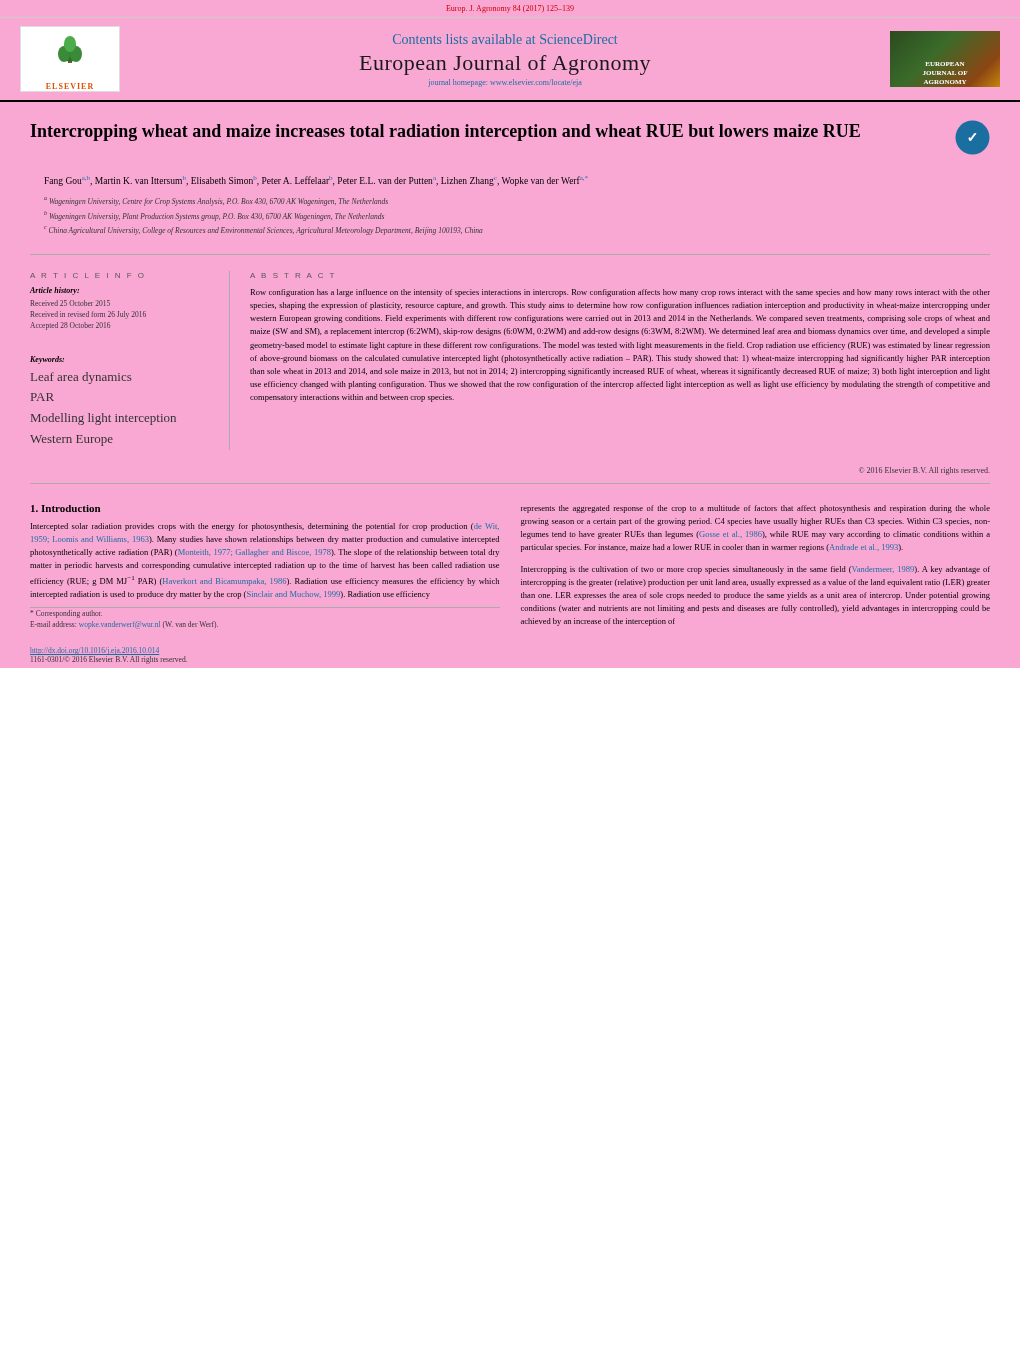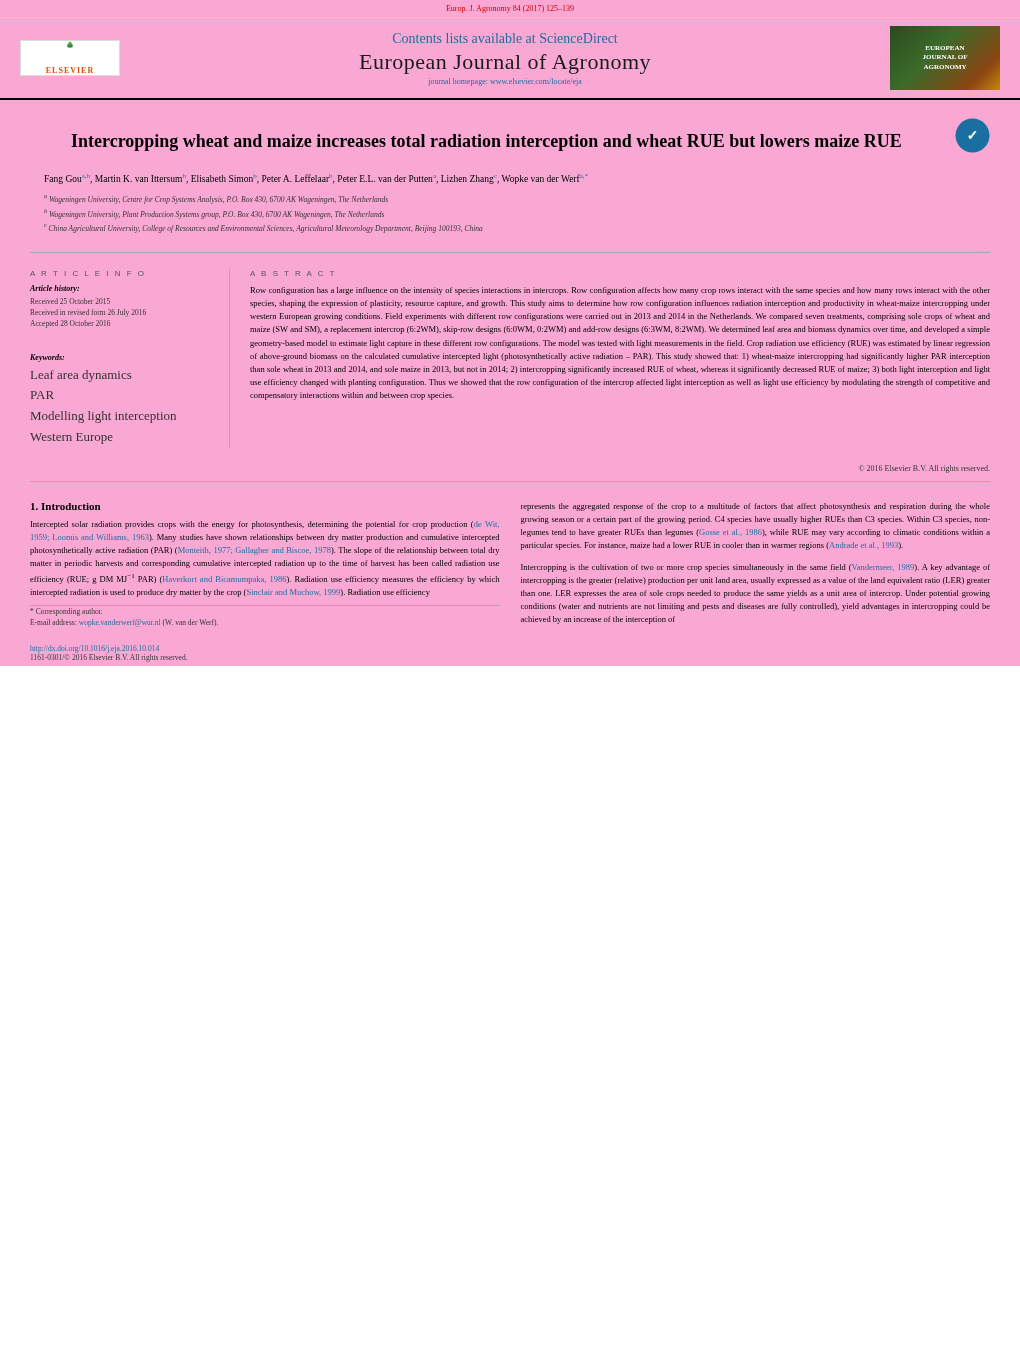--- a/index.html
+++ b/index.html
@@ -67,40 +67,40 @@
       color: #555;
       margin-top: 2px;
     }
 
     .journal-header-center .homepage-line span {
       color: #1a6fa0;
     }
 
     .journal-header-right {
       width: 110px;
-      height: 64px;
+      height: 56px;
       background: linear-gradient(135deg, #2c4a1e 0%, #3a6b2a 40%, #8b4513 80%, #c8860a 100%);
       display: flex;
-      align-items: center;
+      align-items: flex-end;
       justify-content: center;
       overflow: hidden;
     }
 
     .journal-header-right .logo-text {
       color: #fff;
       font-size: 7px;
       text-align: center;
       font-weight: bold;
       line-height: 1.3;
     }
 
     
     .elsevier-logo {
       width: 100px;
-      height: 36px;
+      height: 66px;
       background: #fff;
       border: 1px solid #ddd;
       display: flex;
       flex-direction: column;
       align-items: center;
       justify-content: flex-end;
       gap: 16px;
     }
 
     .elsevier-logo .tree-icon {
@@ -113,23 +113,22 @@
       color: #e05000;
       font-weight: bold;
       letter-spacing: 1px;
       margin-top: 2px;
     }
 
     
     .article-title-section {
       padding: 18px 30px 10px 30px;
       display: flex;
-      align-items: flex-end;
+      align-items: flex-start;
       justify-content: space-between;
-      margin-left: 41px;
     }
 
     .article-title-text {
       font-size: 18px;
       font-weight: bold;
       color: #000;
       line-height: 1.3;
       flex: 1;
       padding-right: 20px;
     }
@@ -443,17 +442,17 @@
       <div class="body-text" style="margin-bottom:8px;">
         represents the aggregated response of the crop to a multitude of factors that affect photosynthesis and respiration during the whole growing season or a certain part of the growing period. C4 species have usually higher RUEs than C3 species. Within C3 species, non-legumes tend to have greater RUEs than legumes (<span class="ref-link">Gosse et al., 1986</span>), while RUE may vary according to climatic conditions within a particular species. For instance, maize had a lower RUE in cooler than in warmer regions (<span class="ref-link">Andrade et al., 1993</span>).
       </div>
       <div class="body-text">
         Intercropping is the cultivation of two or more crop species simultaneously in the same field (<span class="ref-link">Vandermeer, 1989</span>). A key advantage of intercropping is the greater (relative) production per unit land area, usually expressed as a value of the land equivalent ratio (LER) greater than one. LER expresses the area of sole crops needed to produce the same yields as a unit area of intercrop. Under potential growing conditions (water and nutrients are not limiting and pests and diseases are fully controlled), yield advantages in intercropping could be achieved by an increase of the interception of
       </div>
     </div>
   </div>
 
   <div class="doi-section">
-    <div class="doi-text" style="cursor:pointer;">http://dx.doi.org/10.1016/j.eja.2016.10.014</div>
+    <div class="doi-text" style="cursor:pointer;text-decoration:underline;">http://dx.doi.org/10.1016/j.eja.2016.10.014</div>
     <div class="doi-copyright">1161-0301/© 2016 Elsevier B.V. All rights reserved.</div>
   </div>
 
 </div>
 
 </body></html>

